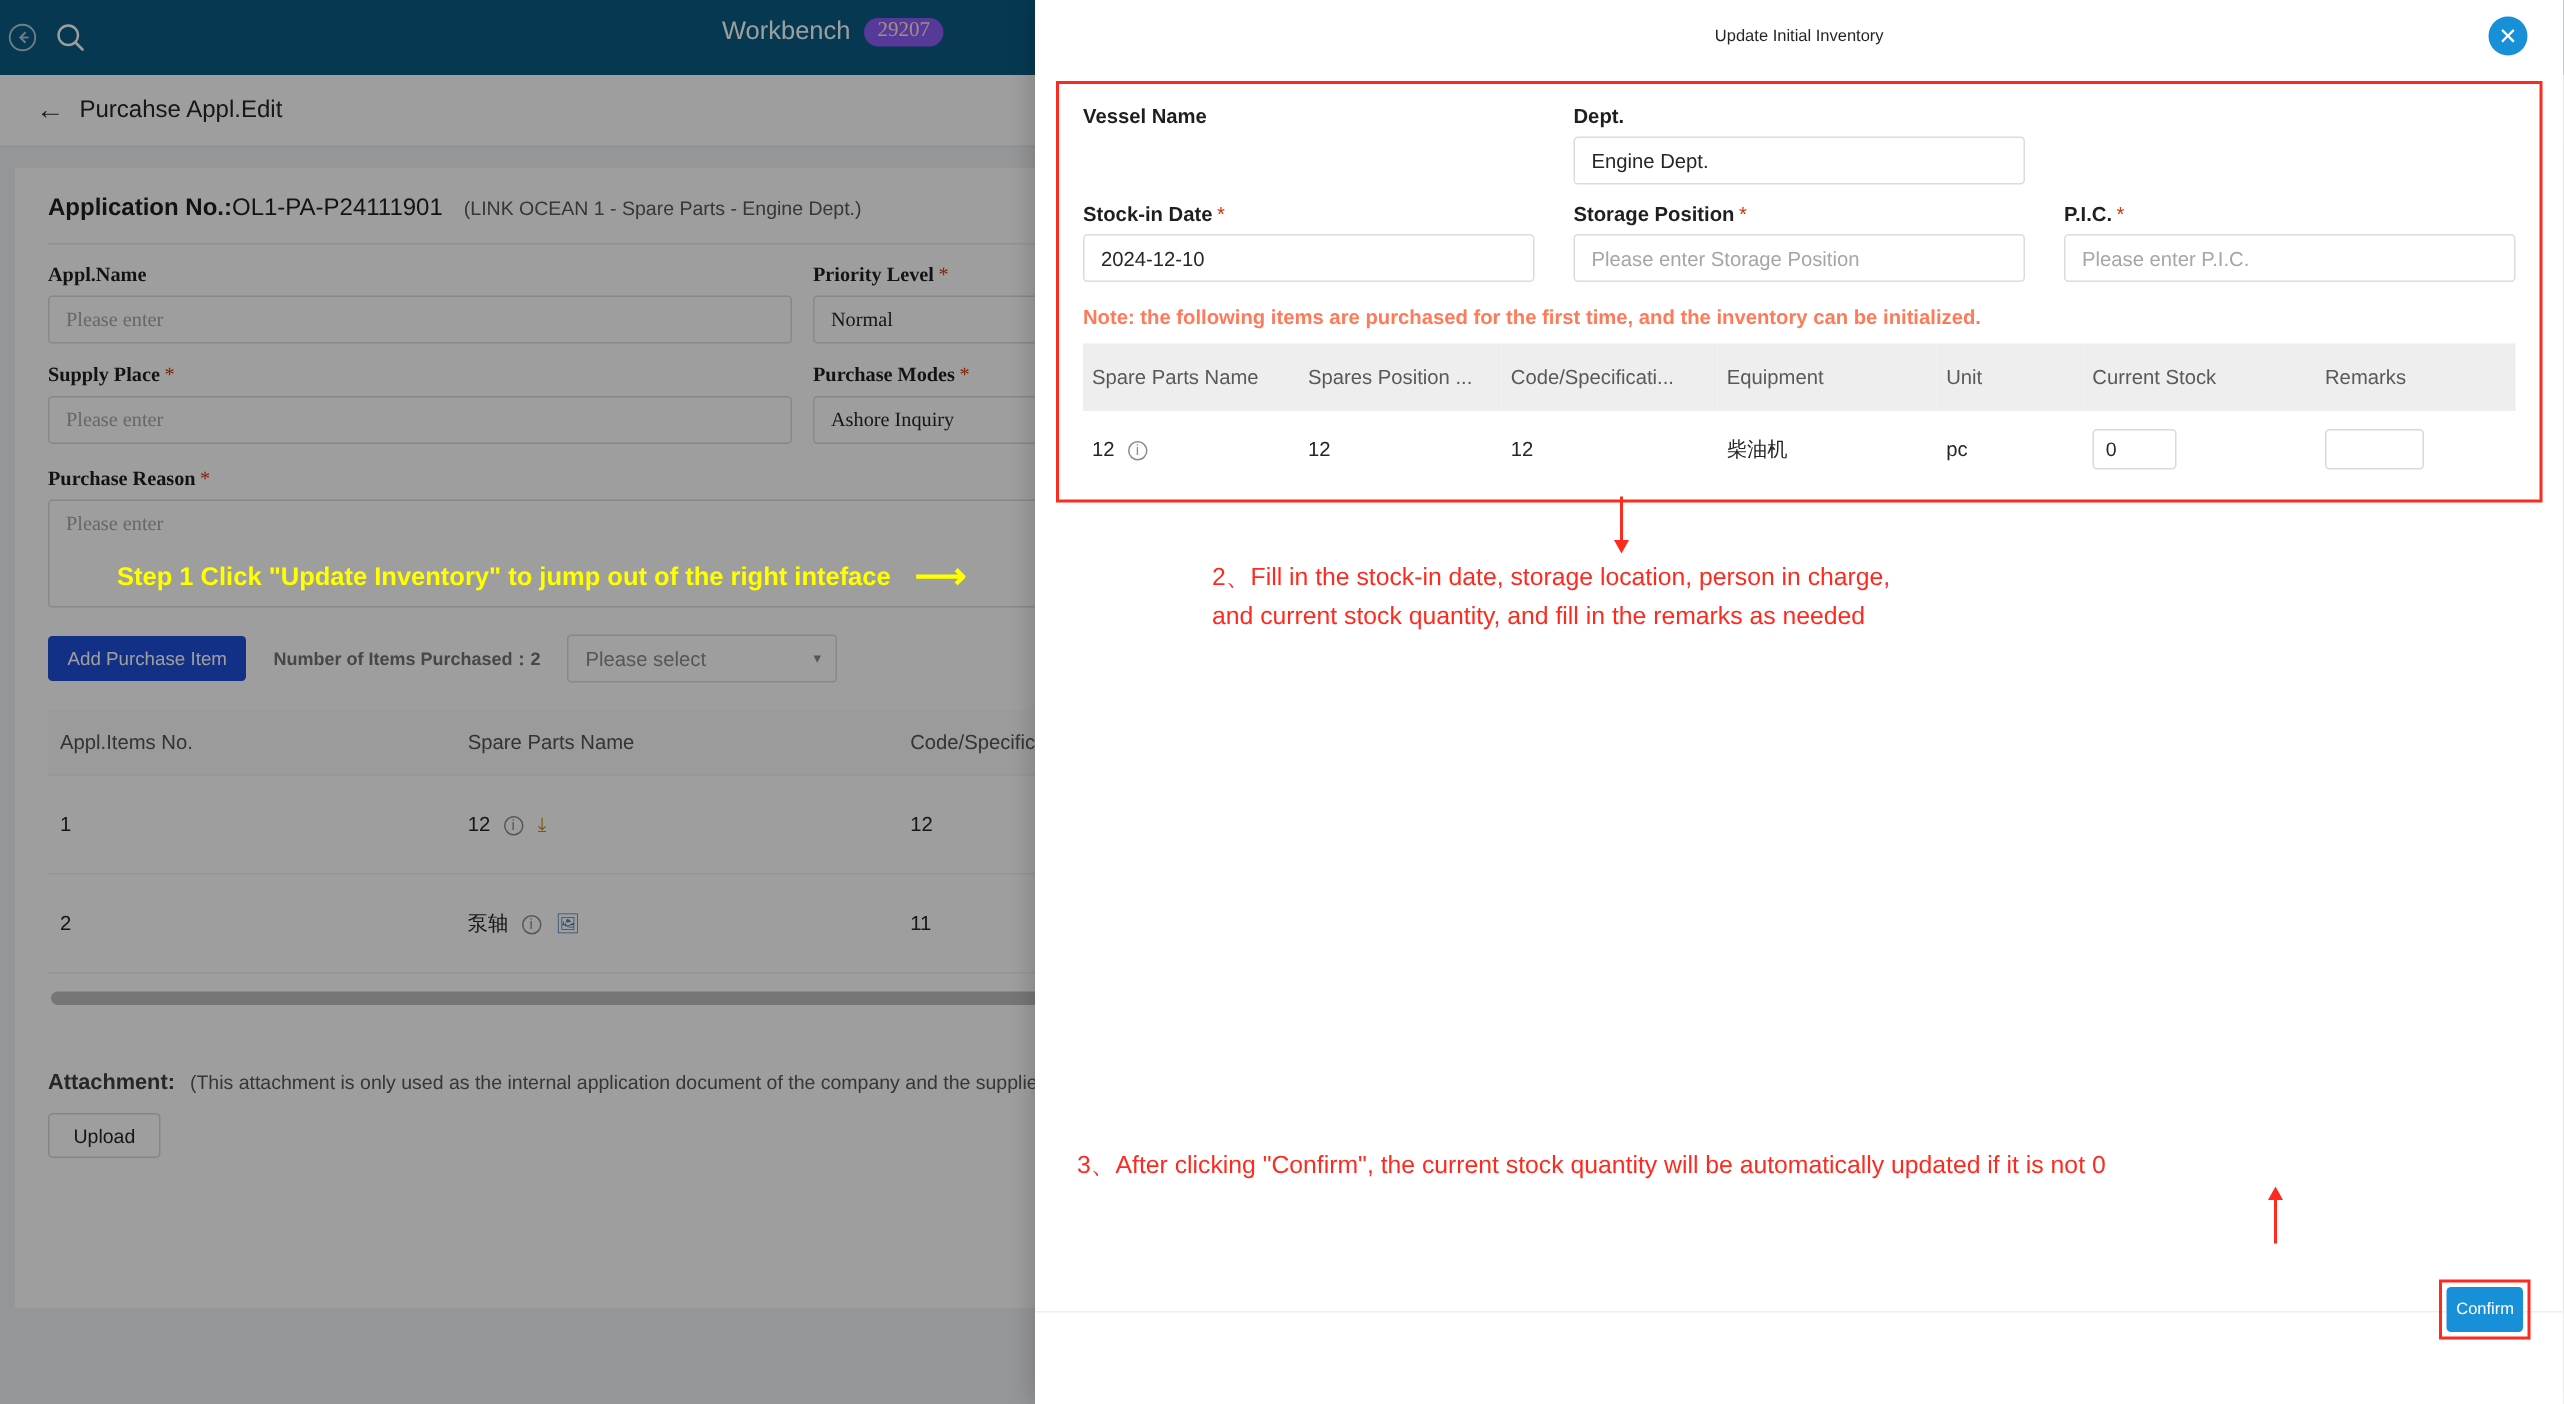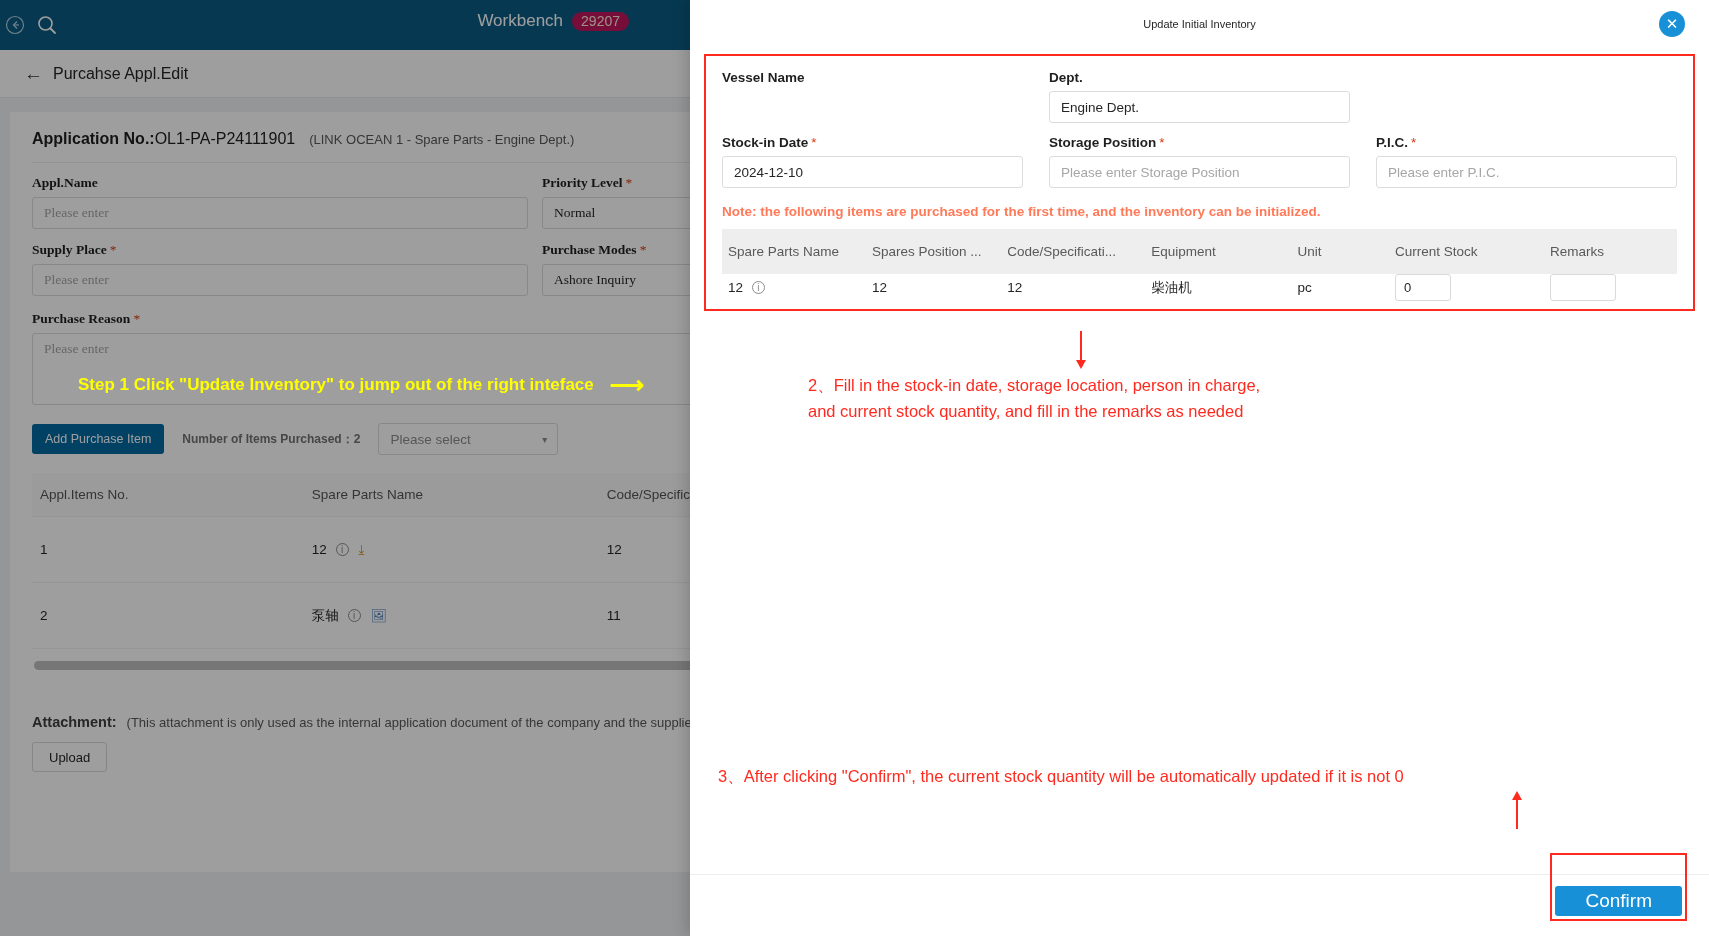--- a/index.html
+++ b/index.html
@@ -39,23 +39,23 @@
     position: absolute; left: 35px; top: 13px;
     width: 24px; height: 24px;
   }
   .workbench-wrap {
     position: absolute; right: 1080px; top: 11px;
     display: flex; align-items: center; gap: 9px;
     white-space: nowrap;
   }
   .workbench-label { font-size: 17px; color: #ffffff; }
   .workbench-badge {
-    background: #be185d; color: #ffe7d8;
+    background: #8b5cf6; color: #ffe7d8;
     border-radius: 11px; padding: 2px 9px 3px;
-    font-size: 14px; line-height: 1;
+    font-size: 14px; line-height: 1; font-family: Liberation Serif, serif;
   }
 
   .subbar {
     position: absolute; left: 0; top: 50px; width: 1709px; height: 48px;
     background: #ffffff; border-bottom: 1px solid #e8e8e8;
     display: flex; align-items: center;
   }
   .subbar-arrow { margin-left: 24px; margin-right: 10px; font-size: 19px; color: #333; }
   .subbar-title { font-size: 16px; color: #262626; }
 
@@ -109,21 +109,21 @@
     justify-content: space-between;
     padding: 0 10px 0 11px; font-size: 13.5px; color: #8c8c8c;
   }
   .caret { font-size: 10px; color: #8c8c8c; }
 
   .toolbar-row {
     display: flex; align-items: center; gap: 18px;
     margin-top: 18px; margin-bottom: 18px;
   }
   .btn-primary {
-    background: #0369a1; color: #fff; border: none; border-radius: 3px;
+    background: #1d4ed8; color: #fff; border: none; border-radius: 3px;
     height: 30px; padding: 0 13px; font-size: 12.5px;
     font-family: "Liberation Sans", sans-serif; cursor: pointer;
   }
   .items-count { font-size: 12px; font-weight: bold; color: #737373; }
   .mini-select { width: 180px; }
 
   .dtable { width: 100%; border-collapse: collapse; table-layout: fixed; }
   .dtable th {
     background: #fafafa; text-align: left; font-weight: normal;
     font-size: 13.5px; color: #555; padding: 14px 8px;
@@ -208,21 +208,21 @@
     color: #ff7a59; font-size: 13.5px; font-weight: bold;
     margin: 4px 0 10px;
   }
 
   .mtable { width: 100%; border-collapse: collapse; table-layout: fixed; }
   .mtable th {
     background: #eeeeee; text-align: left; font-weight: normal;
     font-size: 13.5px; color: #595959; padding: 15px 6px;
   }
   .mtable td {
-    font-size: 13.5px; color: #262626; padding: 0 6px;
+    font-size: 13.5px; color: #262626; padding: 12px 6px;
     vertical-align: middle;
   }
   .stock-input {
     width: 56px; height: 27px; border: 1px solid #d9d9d9; border-radius: 3px;
     padding: 0 8px; font-size: 13px; color: #262626;
     font-family: "Liberation Sans", sans-serif;
   }
   .remark-input {
     width: 66px; height: 27px; border: 1px solid #d9d9d9; border-radius: 3px;
     padding: 0 8px; font-size: 13px;
@@ -258,22 +258,22 @@
   .modal-footer {
     position: absolute; left: 0; bottom: 0; width: 1019px; height: 62px;
     border-top: 1px solid #eeeeee; background: #fff;
   }
   .confirm-wrap {
     position: absolute; right: 22px; top: -22px;
     border: 2px solid #ff2a1f; padding: 3px;
   }
   .btn-confirm {
     background: #1890d7; color: #fff; border: none; border-radius: 3px;
-    height: 30px; padding: 0 30px; font-size: 19px;
-    font-family: "Liberation Sans", sans-serif; cursor: pointer; margin-top: 28px;
+    height: 30px; padding: 0 6px; font-size: 11px;
+    font-family: "Liberation Sans", sans-serif; cursor: pointer;
   }
 </style>
 </head>
 <body>
 
 <div id="root">
 
   <div class="bg-page">
 
     <div class="topbar">

